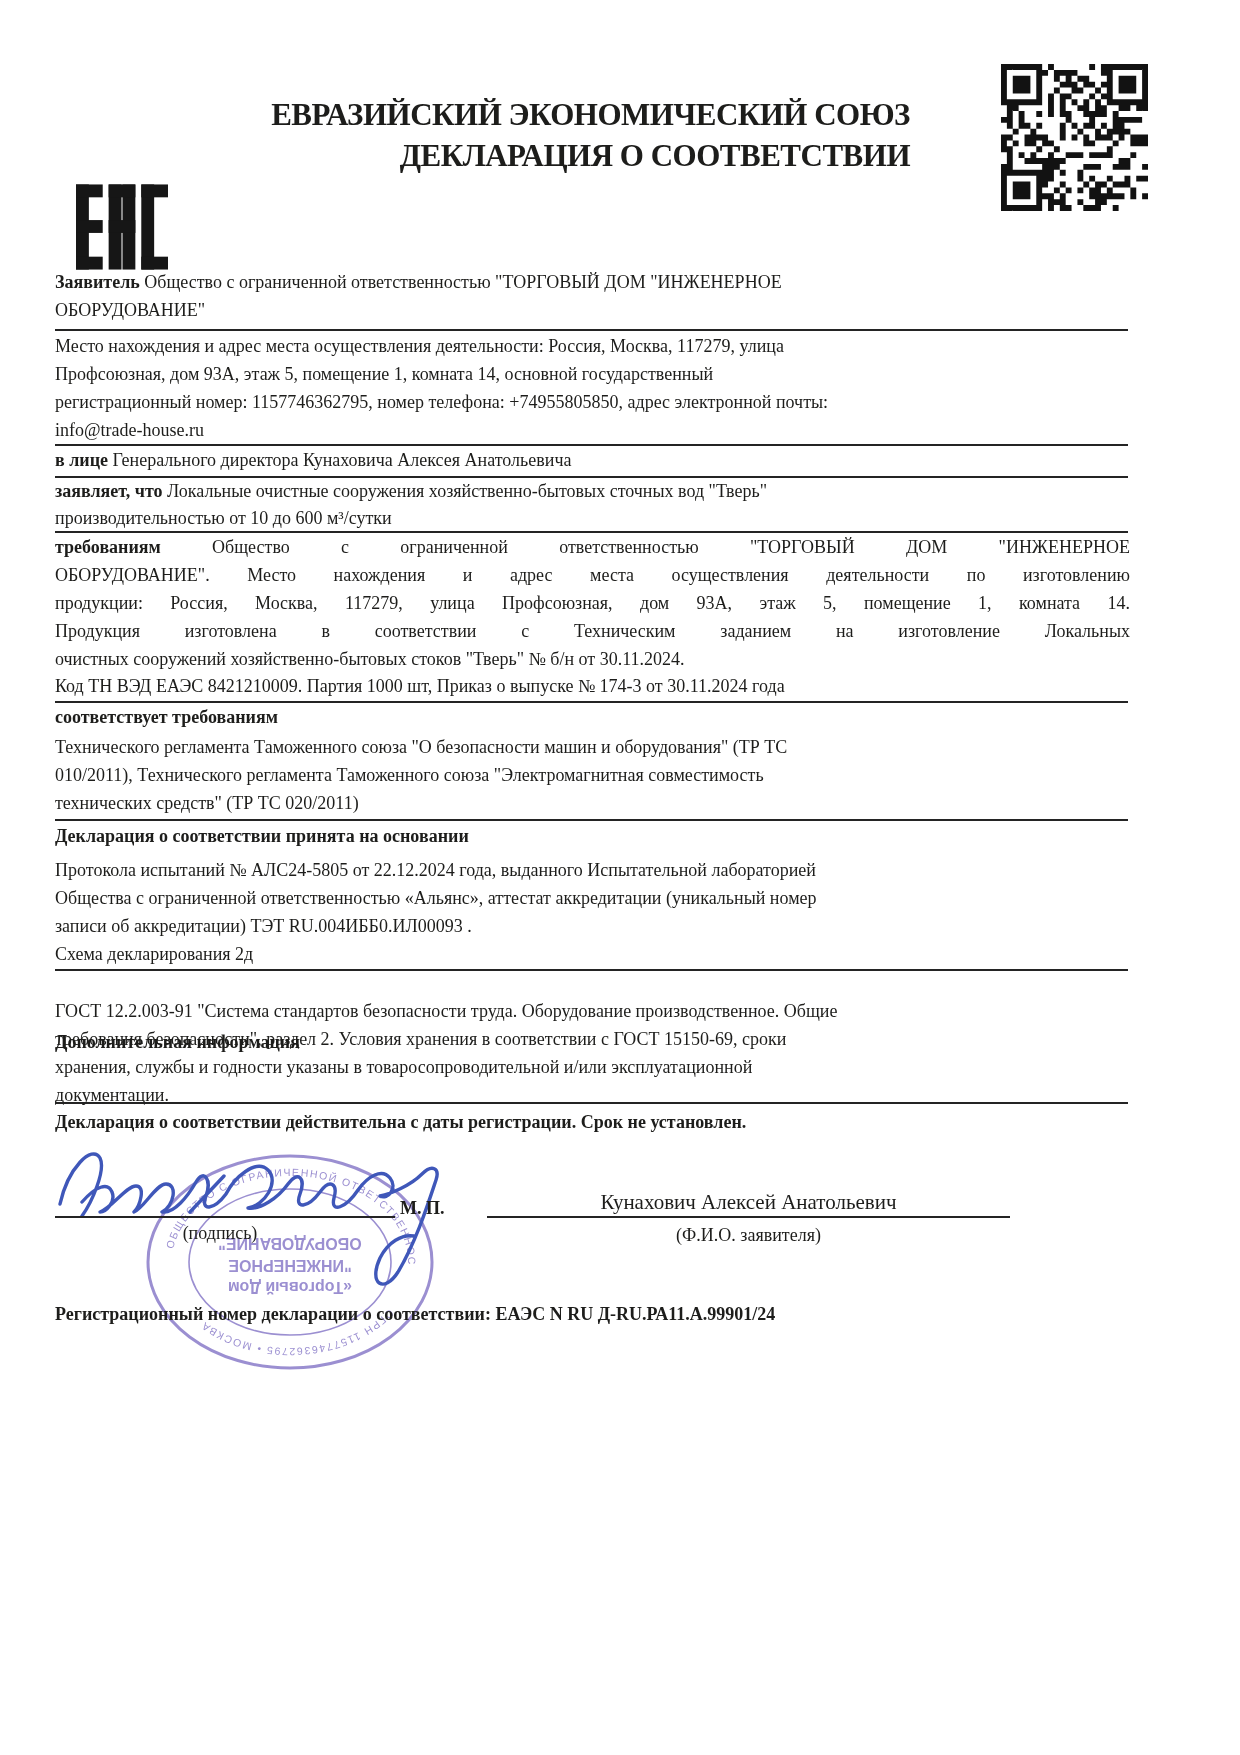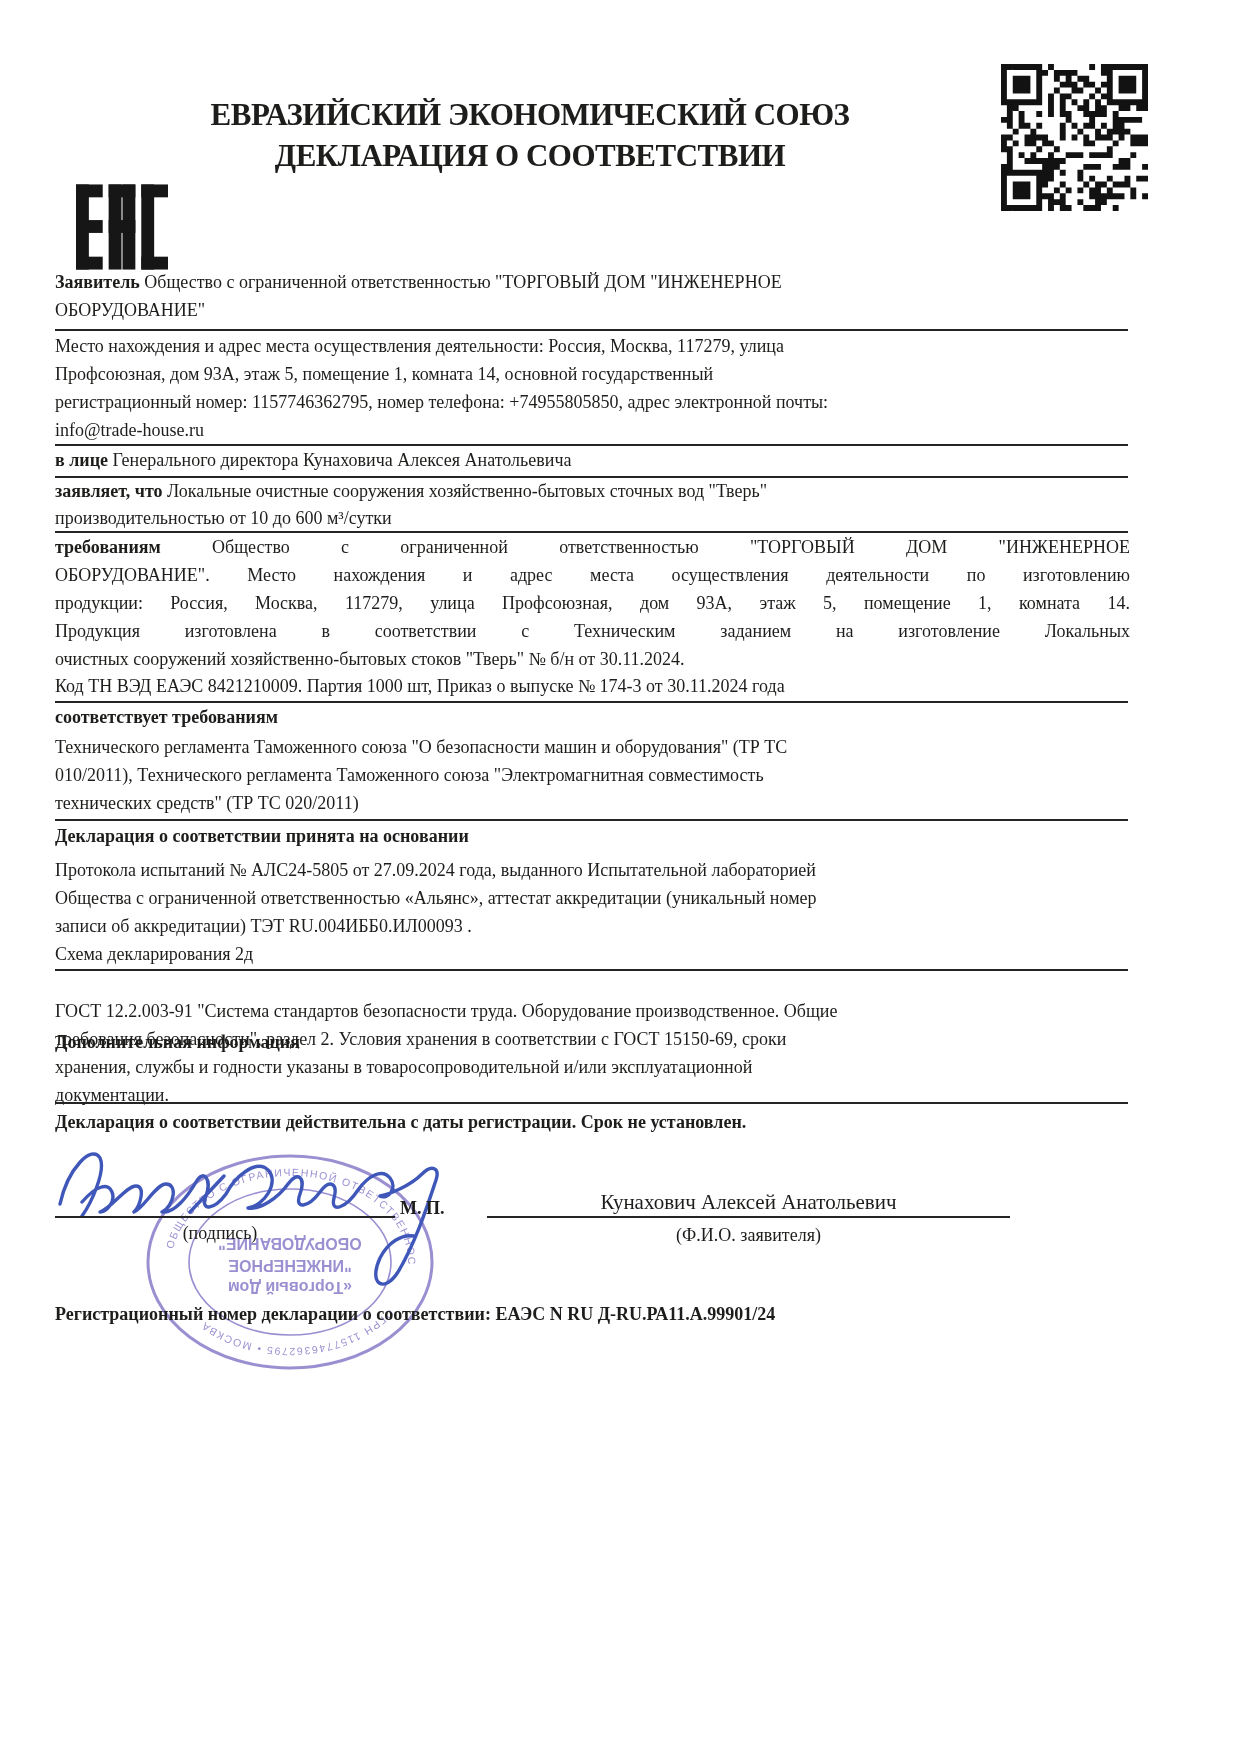--- a/index.html
+++ b/index.html
@@ -1,18 +1,18 @@
 <!DOCTYPE html>
 <html><head>
 <meta charset="utf-8">
 <style>
   html,body{margin:0;padding:0;background:#e8e8e8;}
   .page{position:relative;width:1240px;height:1755px;background:#ffffff;margin:0 auto;
         font-family:"Liberation Serif",serif;color:#1d1d1b;overflow:hidden;}
-  .title{position:absolute;left:150px;top:94px;width:760px;text-align:center;
+  .title{position:absolute;left:150px;top:94px;width:760px;text-align:right;
          font-weight:bold;font-size:31px;line-height:41px;letter-spacing:-0.5px;}
   .eac{position:absolute;left:76px;top:184px;width:92px;height:86px;}
   .qr{position:absolute;left:1001px;top:64px;width:147px;height:147px;}
   .para{position:absolute;left:55px;width:1075px;margin:0;font-size:18px;line-height:28px;
         white-space:pre-line;}
   .b{font-weight:bold;}
   .just{text-align:justify;text-align-last:justify;}
   .rule{position:absolute;left:55px;width:1073px;height:2px;background:#242424;}
   .cap{font-size:18px;line-height:22px;}
   .center{text-align:center;}
@@ -77,21 +77,21 @@
 Код ТН ВЭД ЕАЭС 8421210009. Партия 1000 шт, Приказ о выпуске № 174-3 от 30.11.2024 года</p>
   <div class="rule" style="top:701px"></div>
 
   <p class="para b" style="top:703px">соответствует требованиям</p>
   <p class="para" style="top:733px">Технического регламента Таможенного союза "О безопасности машин и оборудования" (ТР ТС
 010/2011), Технического регламента Таможенного союза "Электромагнитная совместимость
 технических средств" (ТР ТС 020/2011)</p>
   <div class="rule" style="top:819px"></div>
 
   <p class="para b" style="top:822px">Декларация о соответствии принята на основании</p>
-  <p class="para" style="top:856px">Протокола испытаний № АЛС24-5805 от 27.09.2024 года, выданного Испытательной лабораторией
+  <p class="para" style="top:856px">Протокола испытаний № АЛС24-5805 от 22.12.2024 года, выданного Испытательной лабораторией
 Общества с ограниченной ответственностью «Альянс», аттестат аккредитации (уникальный номер
 записи об аккредитации)  ТЭТ RU.004ИББ0.ИЛ00093 .
 Схема декларирования 2д</p>
   <div class="rule" style="top:969px"></div>
 
   <p class="para b" style="top:1028px">Дополнительная информация</p>
   <p class="para" style="top:997px">ГОСТ 12.2.003-91 "Система стандартов безопасности труда. Оборудование производственное. Общие
 требования безопасности", раздел 2. Условия хранения в соответствии с ГОСТ 15150-69, сроки
 хранения, службы и годности указаны в товаросопроводительной и/или эксплуатационной
 документации.</p>

